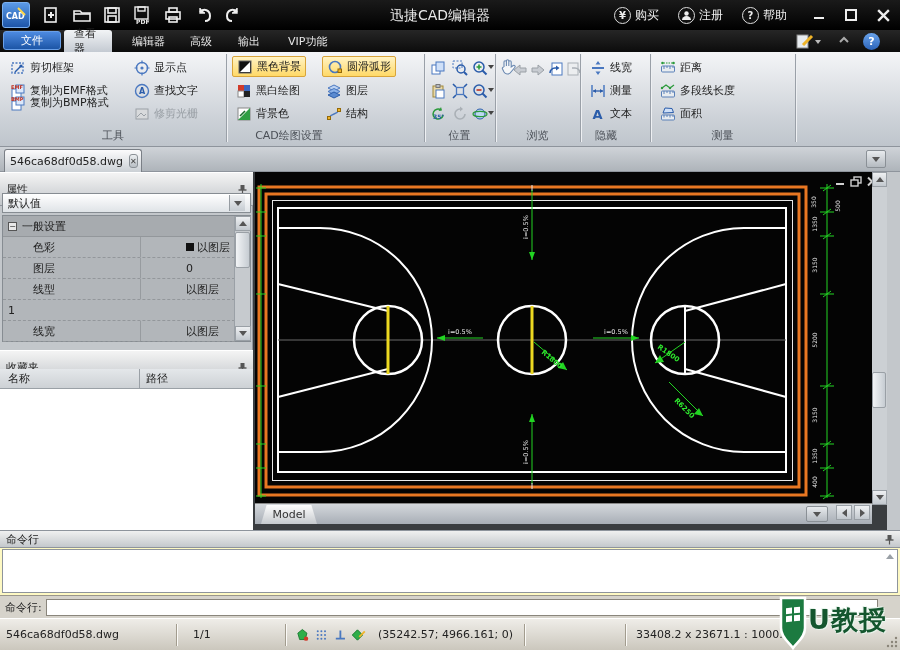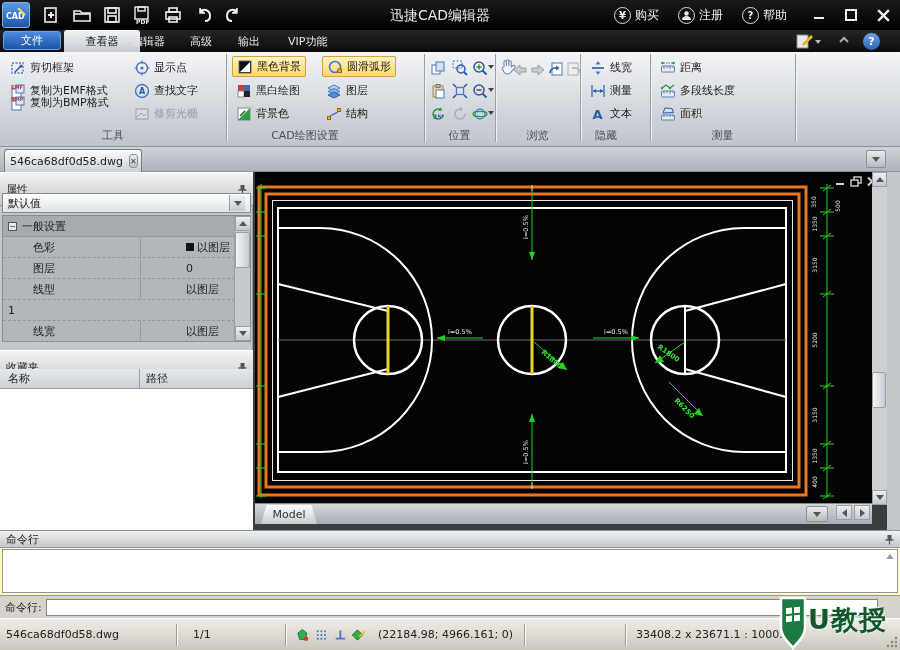--- a/index.html
+++ b/index.html
@@ -179,21 +179,21 @@
     </div>
     <div class="abs winbtn" style="left:872px">
       <svg width="15" height="15" viewBox="0 0 14 14">
           <path d="M2,2 L12,12 M12,2 L2,12" stroke="#eee" stroke-width="2.2"></path>
         </svg>
     </div>
   </div>
 
   <div class="abs menubar">
     <div class="abs mfile">文件</div>
-    <div class="abs mtab act" style="left:64px;width:76px">查看器</div>
+    <div class="abs mtab act" style="left:64px;width:48px">查看器</div>
     <div class="abs mtab" style="left:122px">编辑器</div>
     <div class="abs mtab" style="left:180px">高级</div>
     <div class="abs mtab" style="left:228px">输出</div>
     <div class="abs mtab" style="left:278px">VIP功能</div>
     <div class="abs" style="left:795px;top:3px;display:flex;gap:3px;align-items:center">
       <span style="display:flex;align-items:center">
         <svg width="20" height="17" viewBox="0 0 20 17">
           <rect x="2" y="2" width="11" height="13" fill="#e8ecf0" stroke="#888"></rect>
           <line x1="8" y1="12" x2="17" y2="3" stroke="#f0b429" stroke-width="3"></line>
         </svg>
@@ -299,21 +299,21 @@
         <span>图层</span>
     </div>
     <div class="abs rbtn" style="left:322px;top:51px">
       <svg class="icon16" viewBox="0 0 16 16">
         <path d="M3,12 C6,6 10,10 13,4" fill="none" stroke="#4a78c0" stroke-width="1.5"></path>
         <rect x="1.5" y="10.5" width="3" height="3" fill="#f0b429" stroke="#946908"></rect>
           <rect x="11.5" y="2.5" width="3" height="3" fill="#f0b429" stroke="#946908"></rect>
       </svg>
         <span>结构</span>
     </div>
-    <div class="abs glabel" style="left:226px;width:158px">CAD绘图设置</div>
+    <div class="abs glabel" style="left:210px;width:158px">CAD绘图设置</div>
     <div class="abs gsep" style="left:424px"></div>
 
     <div class="abs gico" style="left:428px;top:6px">
       <svg class="icon16" viewBox="0 0 16 16">
         <rect x="2" y="5" width="8" height="9" fill="#fff" stroke="#4a78c0"></rect>
           <rect x="6" y="2" width="8" height="9" fill="#cfe0f8" stroke="#4a78c0"></rect>
       </svg>
     </div>
     <div class="abs gico" style="left:450px;top:6px">
       <svg class="icon16" viewBox="0 0 16 16">
@@ -728,21 +728,21 @@
           </g>
       </svg>
       <svg width="14" height="14" viewBox="0 0 14 14">
         <path d="M7,2 V11 M2,11 H12" fill="none" stroke="#4a78c0" stroke-width="2"></path>
       </svg>
       <svg width="15" height="14" viewBox="0 0 15 14">
         <rect x="2" y="3" width="8" height="8" transform="rotate(45 6 7)" fill="#2fae4a" stroke="#1a7a30"></rect>
         <line x1="8" y1="9" x2="14" y2="3" stroke="#f0b429" stroke-width="2"></line>
       </svg>
     </span>
-    <span class="sseg" style="width:148px">(22184.98; 4966.161; 0)</span>
+    <span class="sseg" style="width:148px">(35242.57; 4966.161; 0)</span>
     <span class="sdiv"></span>
     <span class="sseg" style="width:92px"></span>
     <span class="sdiv"></span>
     <span class="sseg" style="flex:1">33408.2 x 23671.1 : 1000.0</span>
     <svg class="grip" width="12" height="12" viewBox="0 0 12 12">
       <g fill="#8a8578">
           <circle cx="10" cy="2" r="1.2"></circle>
           <circle cx="10" cy="6" r="1.2"></circle>
           <circle cx="10" cy="10" r="1.2"></circle>
           <circle cx="6" cy="6" r="1.2"></circle>

